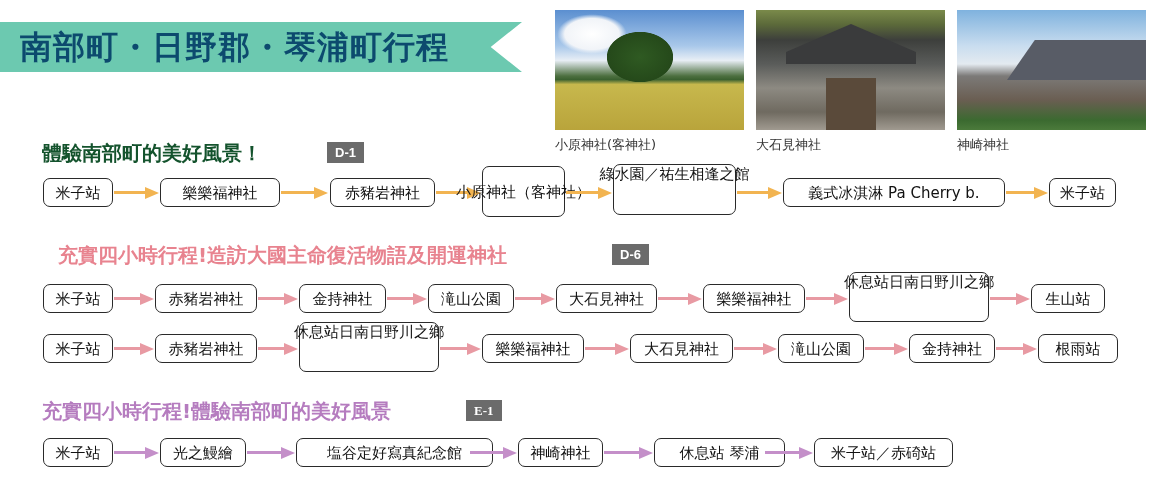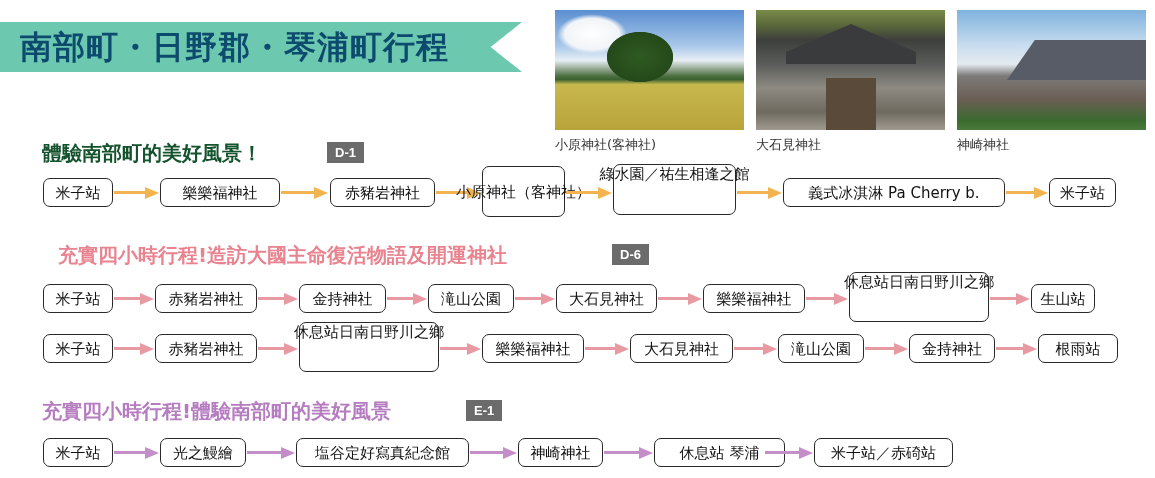--- a/index.html
+++ b/index.html
@@ -194,21 +194,21 @@
 
   <div class="node multi" style="left:849px; top:272px; width:140px; height:50px;">
     <span>休息站</span>
     <span>日南日野川之鄉</span>
   </div>
   <div class="arrow pink" style="left:990px; top:294px; width:40px;">
       <div class="shaft"></div>
       <div class="head"></div>
     </div>
 
-  <div class="node" style="left:1031px; top:284px; width:64px; height:29px;">
+  <div class="node" style="left:1031px; top:284px; width:74px; height:29px;">
       <span>生山站</span>
     </div>
 </div>
 
 <div>
   <div class="node" style="left:43px; top:334px; width:70px; height:29px;">
       <span>米子站</span>
     </div>
   <div class="arrow pink" style="left:114px; top:344px; width:40px;">
       <div class="shaft"></div>
@@ -263,40 +263,40 @@
       <div class="shaft"></div>
       <div class="head"></div>
     </div>
 
   <div class="node" style="left:1038px; top:334px; width:80px; height:29px;">
       <span>根雨站</span>
     </div>
 </div>
 
 <div class="section-title" style="left:42px; top:398px; color:#b57cbf;">充實四小時行程!體驗南部町的美好風景</div>
-<div class="badge" style="left:466px; top:400px;">E-1</div>
+<div class="badge" style="left:466px; top:400px;font-family:Liberation Serif, serif;">E-1</div>
 
 <div>
   <div class="node" style="left:43px; top:438px; width:70px; height:29px;">
       <span>米子站</span>
     </div>
   <div class="arrow purple" style="left:114px; top:448px; width:45px;">
       <div class="shaft"></div>
       <div class="head"></div>
     </div>
 
   <div class="node" style="left:160px; top:438px; width:86px; height:29px;">
       <span>光之鰻繪</span>
     </div>
   <div class="arrow purple" style="left:247px; top:448px; width:48px;">
       <div class="shaft"></div>
       <div class="head"></div>
     </div>
 
-  <div class="node" style="left:296px; top:438px; width:173px; height:29px;">
+  <div class="node" style="left:296px; top:438px; width:197px; height:29px;">
       <span>塩谷定好寫真紀念館</span>
     </div>
   <div class="arrow purple" style="left:470px; top:448px; width:47px;">
       <div class="shaft"></div>
       <div class="head"></div>
     </div>
 
   <div class="node" style="left:518px; top:438px; width:85px; height:29px;">
       <span>神崎神社</span>
     </div>

